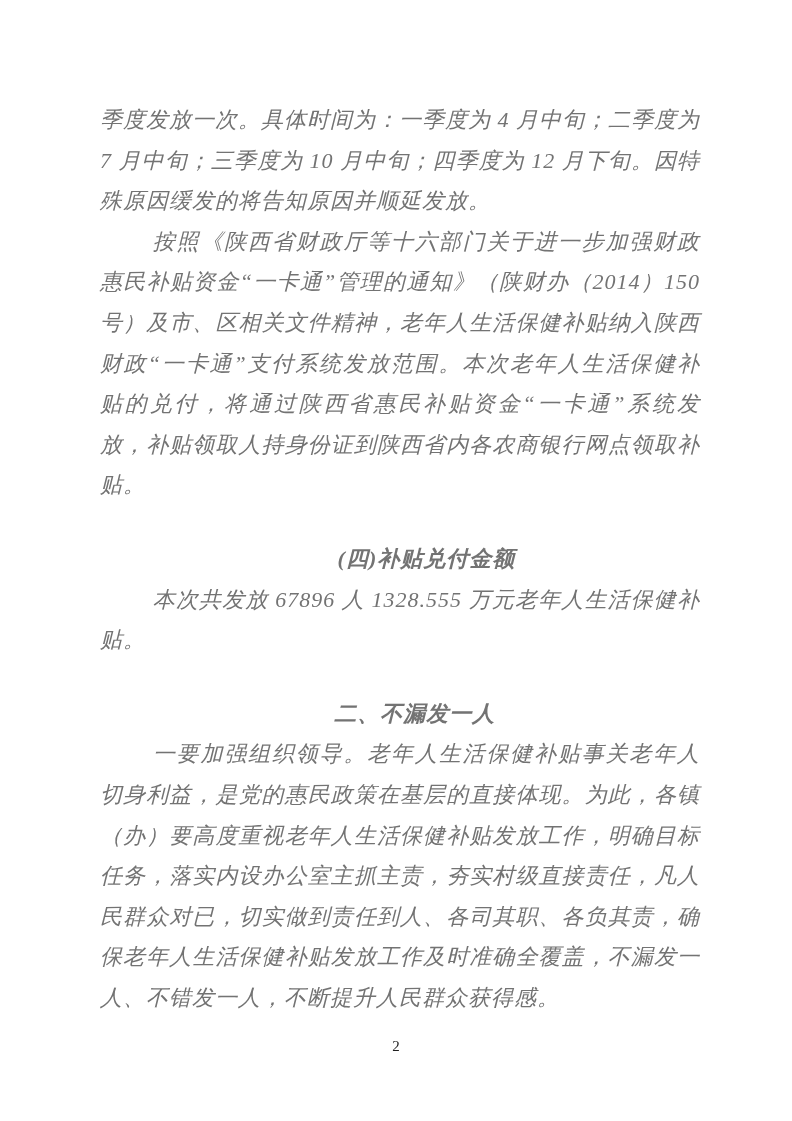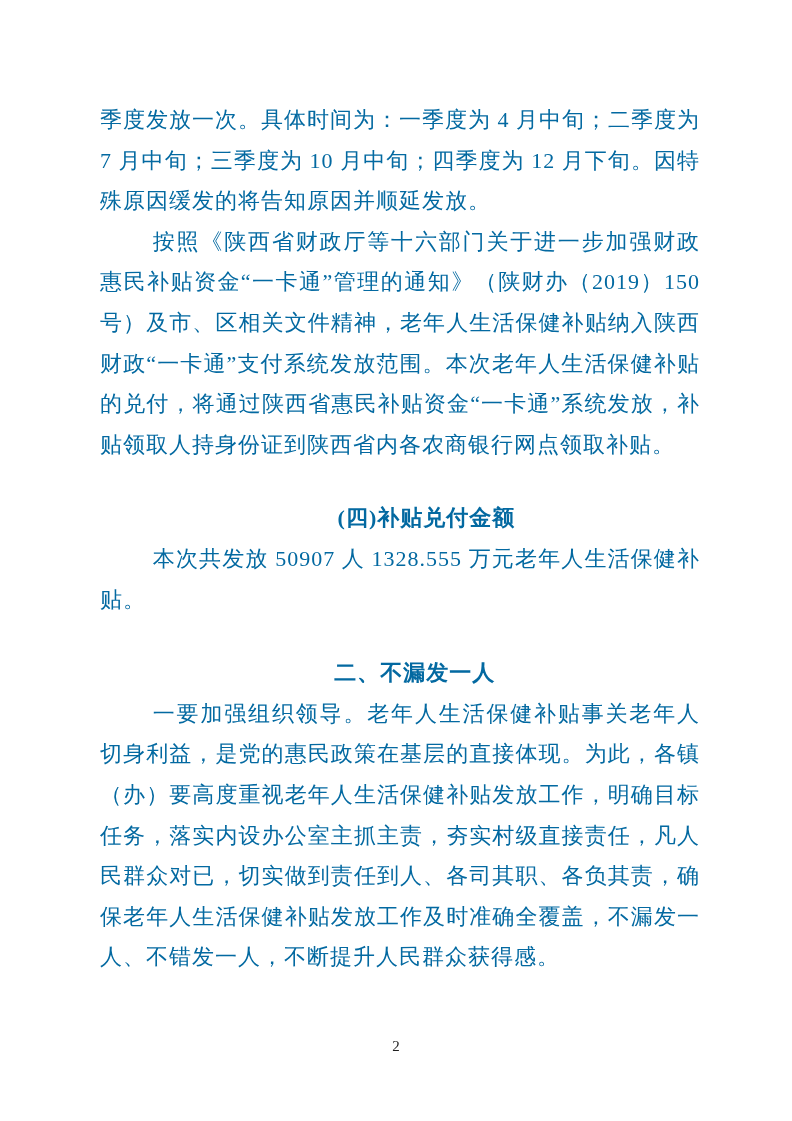--- a/index.html
+++ b/index.html
@@ -55,22 +55,22 @@
     text-align: center;
     font-size: 15px;
     color: #1f1f1f;
     font-family: "Liberation Serif", "DejaVu Serif", serif;
   }
 </style>
 </head>
 <body style="background: rgb(255, 255, 255);">
 
 <div class="page">
-  <div class="doc-body" style="color: #0369a1;">
+  <div class="doc-body" style="color: #737373; font-style: italic;">
       <div class="block body">季度发放一次。具体时间为：一季度为 4 月中旬；二季度为 7 月中旬；三季度为 10 月中旬；四季度为 12 月下旬。因特殊原因缓发的将告知原因并顺延发放。</div>
-      <div class="block body indent">按照《陕西省财政厅等十六部门关于进一步加强财政惠民补贴资金“一卡通”管理的通知》（陕财办（2019）150 号）及市、区相关文件精神，老年人生活保健补贴纳入陕西财政“一卡通”支付系统发放范围。本次老年人生活保健补贴的兑付，将通过陕西省惠民补贴资金“一卡通”系统发放，补贴领取人持身份证到陕西省内各农商银行网点领取补贴。</div>
+      <div class="block body indent">按照《陕西省财政厅等十六部门关于进一步加强财政惠民补贴资金“一卡通”管理的通知》（陕财办（2014）150 号）及市、区相关文件精神，老年人生活保健补贴纳入陕西财政“一卡通”支付系统发放范围。本次老年人生活保健补贴的兑付，将通过陕西省惠民补贴资金“一卡通”系统发放，补贴领取人持身份证到陕西省内各农商银行网点领取补贴。</div>
       <div class="block heading2 indent">(四)补贴兑付金额</div>
-      <div class="block body indent">本次共发放 50907 人 1328.555 万元老年人生活保健补贴。</div>
+      <div class="block body indent">本次共发放 67896 人 1328.555 万元老年人生活保健补贴。</div>
       <div class="block heading1 indent">二、不漏发一人</div>
       <div class="block body indent">一要加强组织领导。老年人生活保健补贴事关老年人切身利益，是党的惠民政策在基层的直接体现。为此，各镇（办）要高度重视老年人生活保健补贴发放工作，明确目标任务，落实内设办公室主抓主责，夯实村级直接责任，凡人民群众对已，切实做到责任到人、各司其职、各负其责，确保老年人生活保健补贴发放工作及时准确全覆盖，不漏发一人、不错发一人，不断提升人民群众获得感。</div>
     </div>
   <div class="page-number">2</div>
 </div>
 
 </body></html>

